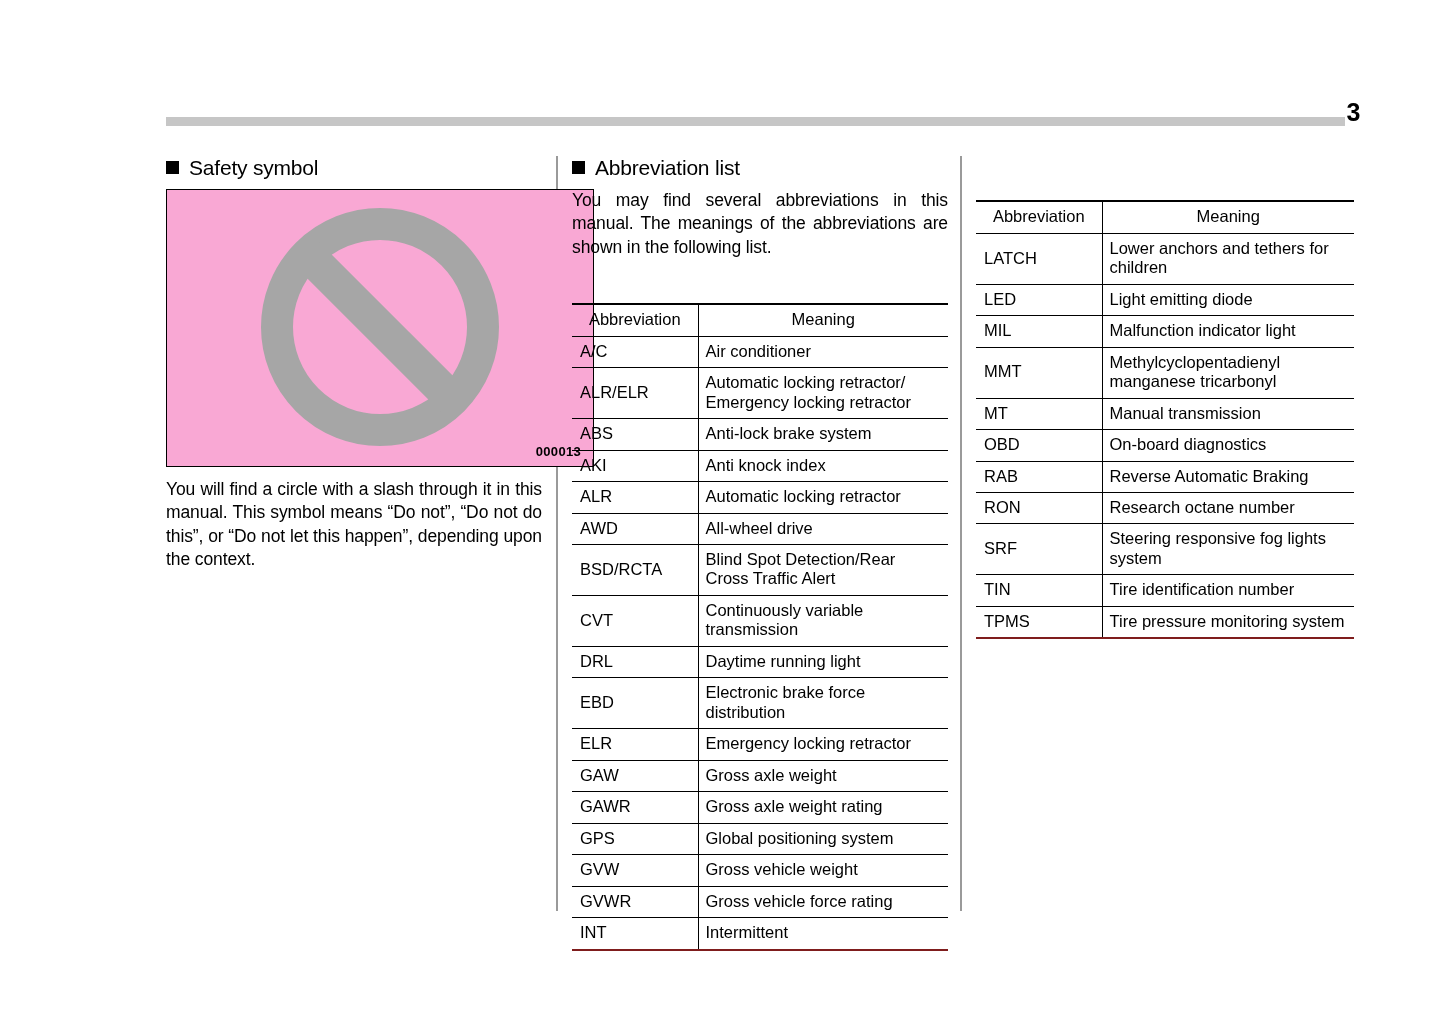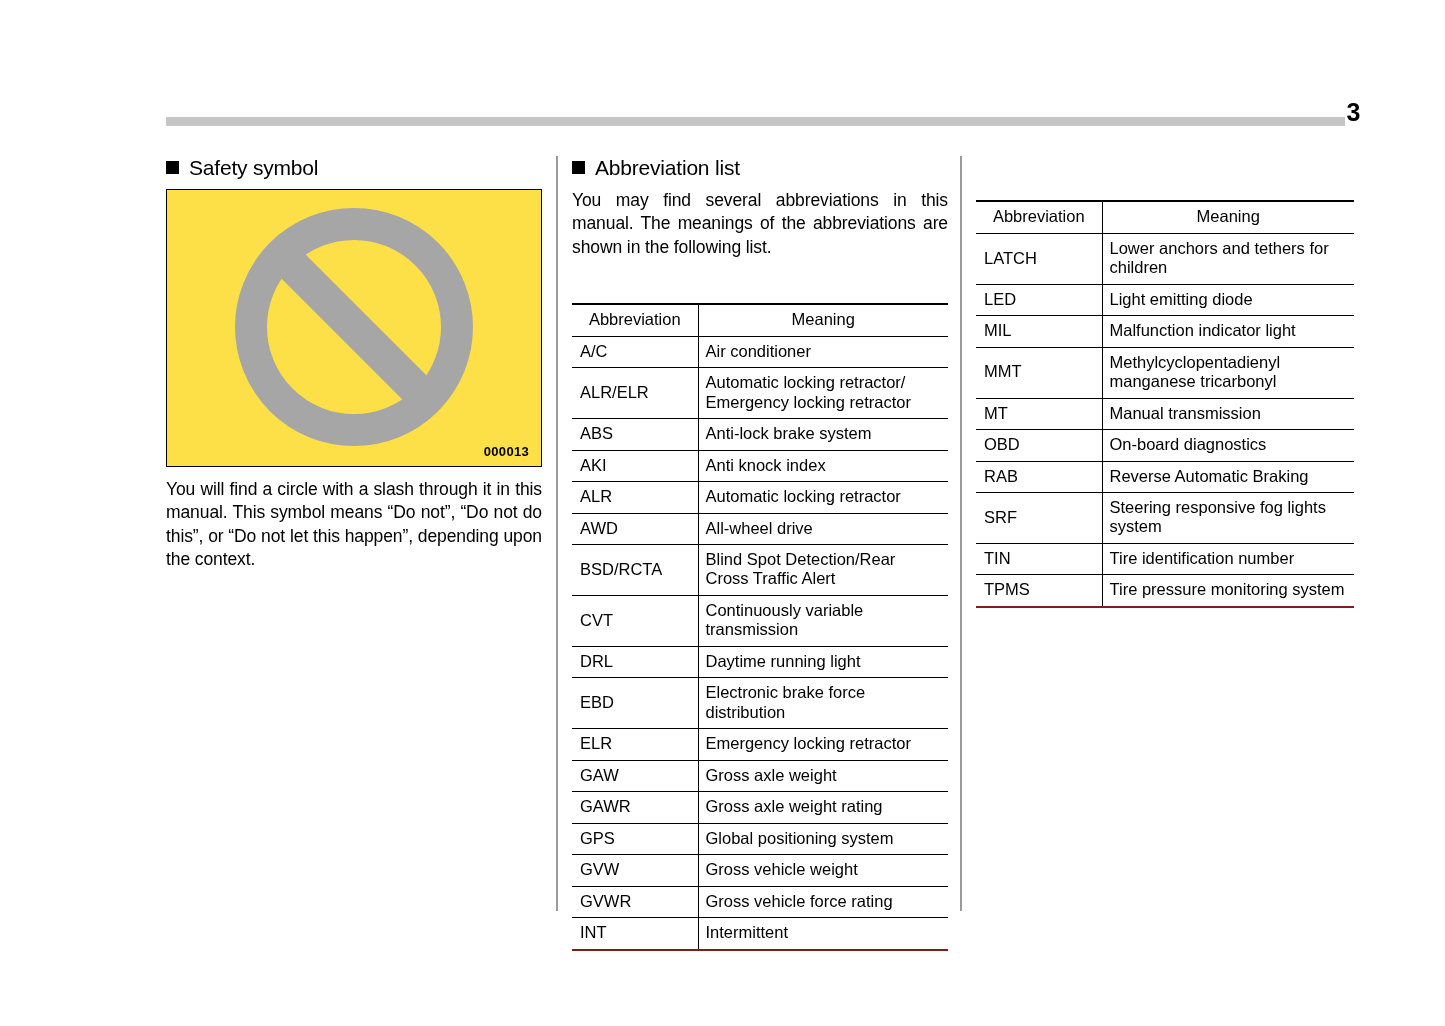--- a/index.html
+++ b/index.html
@@ -70,23 +70,23 @@
     background: #000000;
     margin-right: 10px;
     flex: 0 0 auto;
   }
 
   
   .figure-box {
     position: relative;
     box-sizing: border-box;
     border: 1.5px solid #000000;
-    width: 376px;
+    width: 428px;
     height: 278px;
-    background: #fde047;
+    background: #f9a8d4;
   }
   .figure-box svg {
     position: absolute;
     left: 50%;
     transform: translateX(-50%);
     top: 12px;
   }
   .figure-id {
     position: absolute;
     right: 12px;
@@ -301,20 +301,24 @@
         </tr>
         <tr>
           <td class="cell-abbr">OBD</td>
           <td class="cell-meaning">On-board diagnostics</td>
         </tr>
         <tr>
           <td class="cell-abbr">RAB</td>
           <td class="cell-meaning">Reverse Automatic Braking</td>
         </tr>
         <tr>
+          <td class="cell-abbr">RON</td>
+          <td class="cell-meaning">Research octane number</td>
+        </tr>
+        <tr>
           <td class="cell-abbr">SRF</td>
           <td class="cell-meaning">Steering responsive fog lights system</td>
         </tr>
         <tr>
           <td class="cell-abbr">TIN</td>
           <td class="cell-meaning">Tire identification number</td>
         </tr>
         <tr>
           <td class="cell-abbr">TPMS</td>
           <td class="cell-meaning">Tire pressure monitoring system</td>

